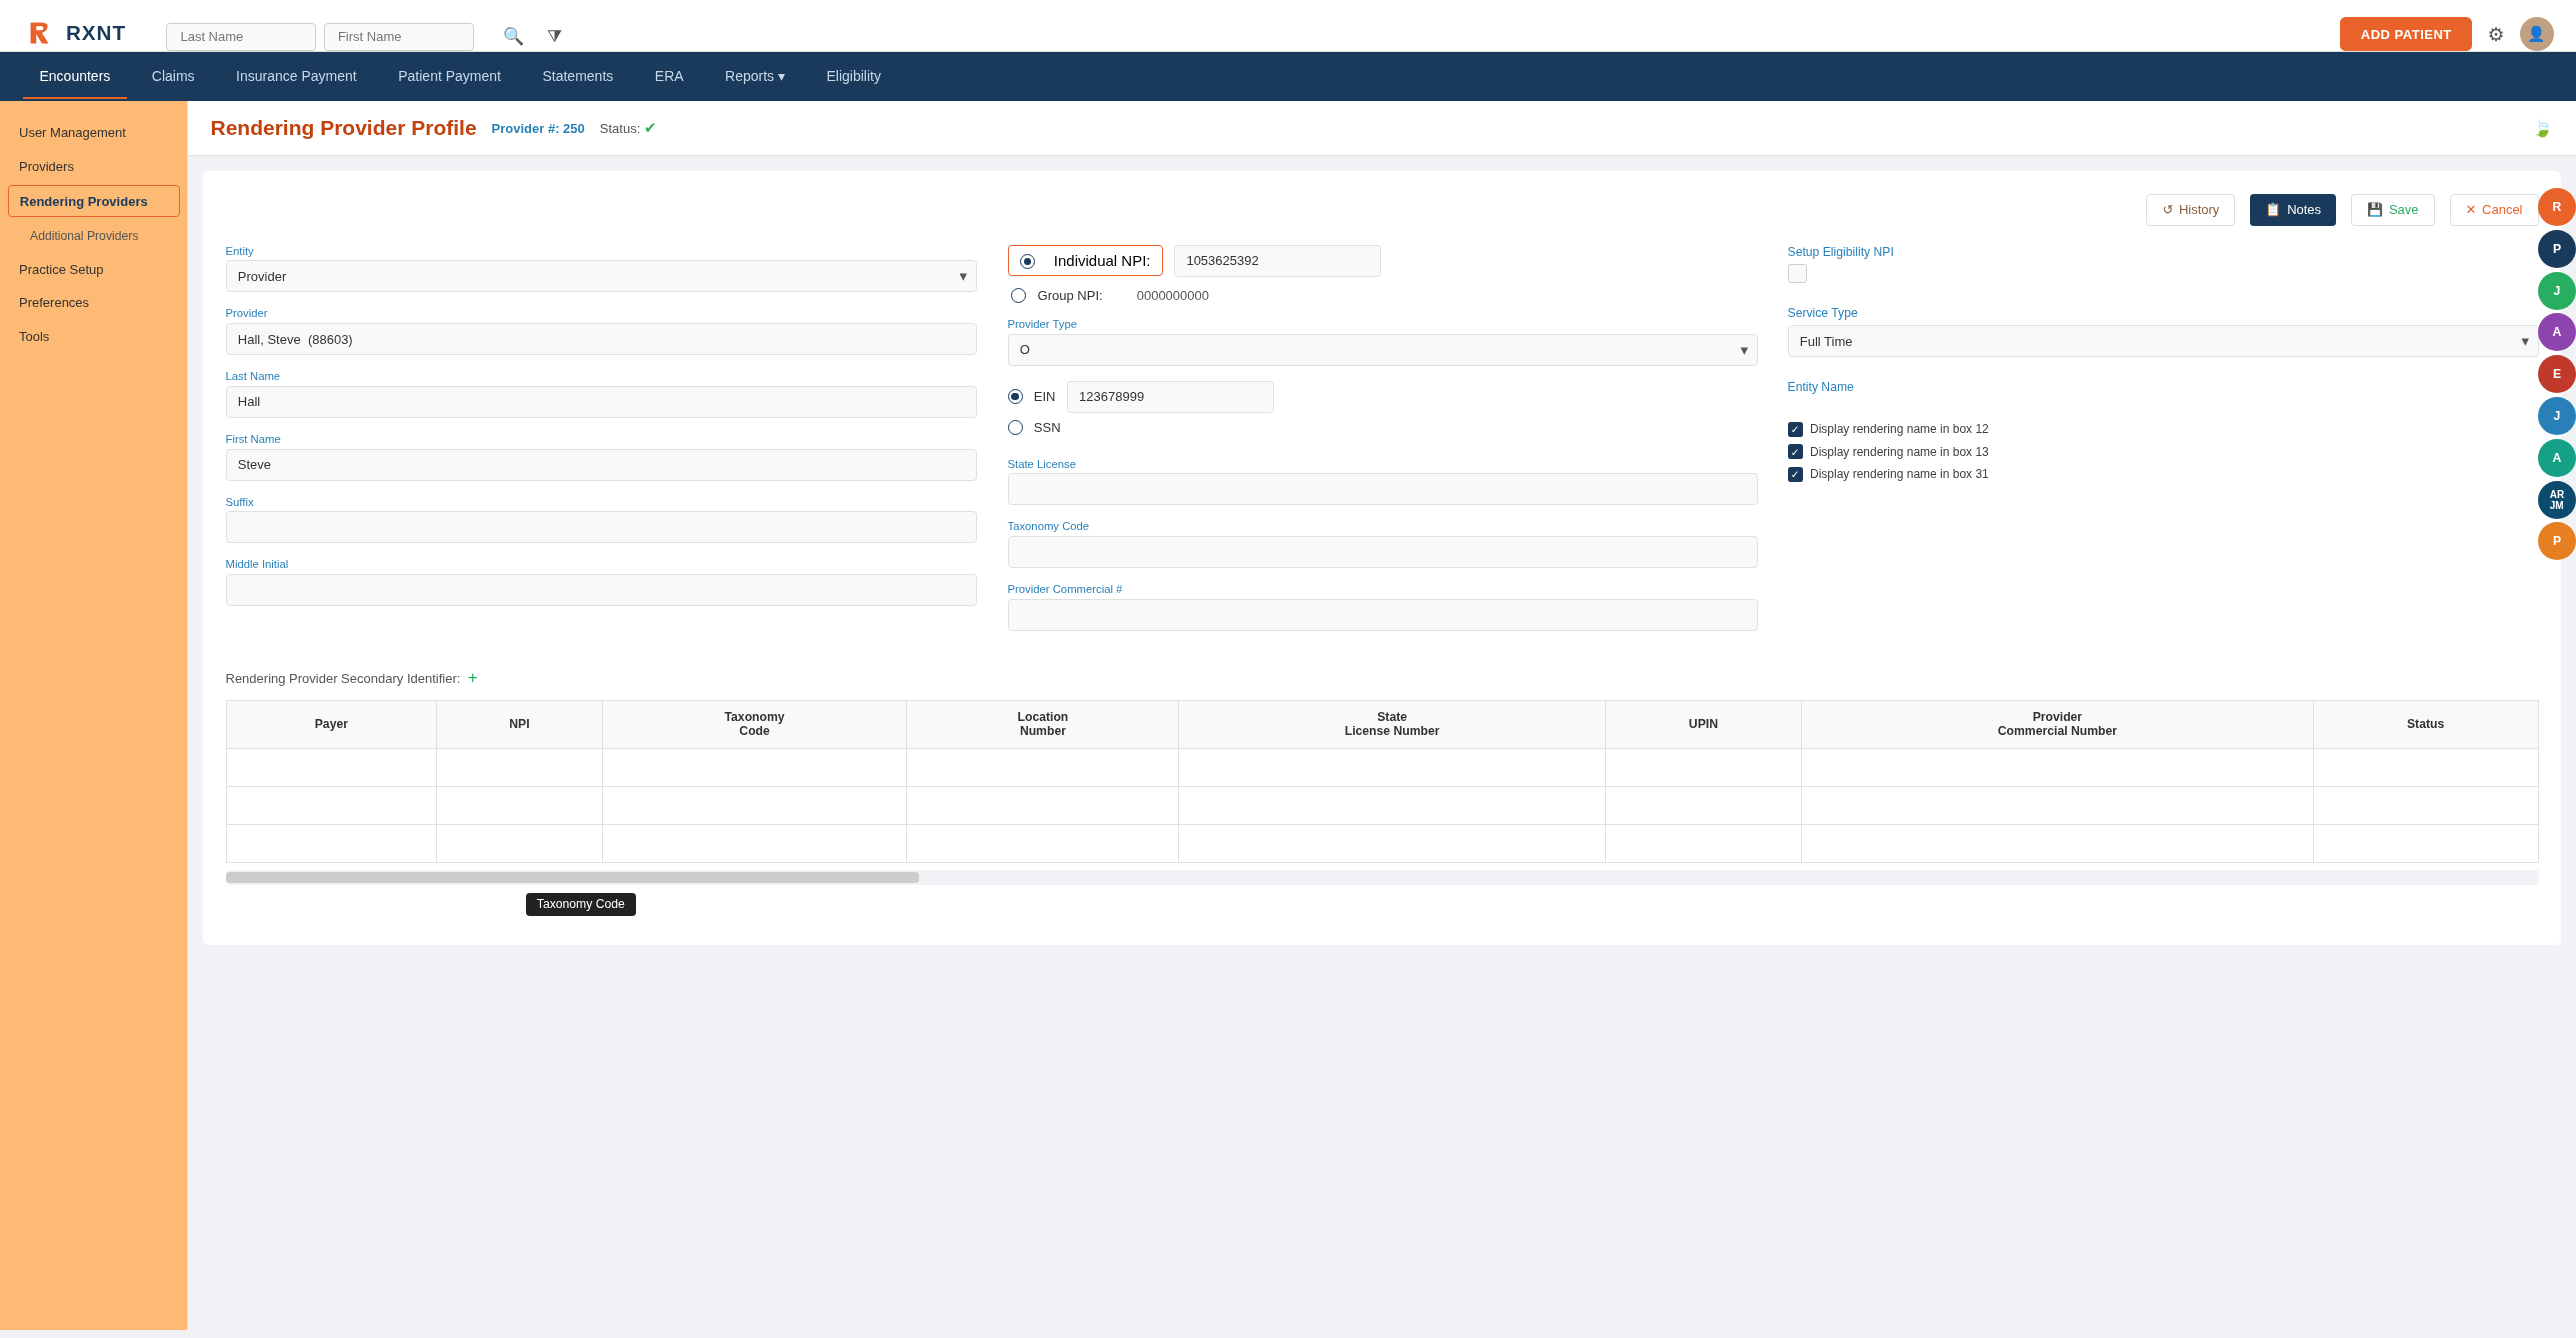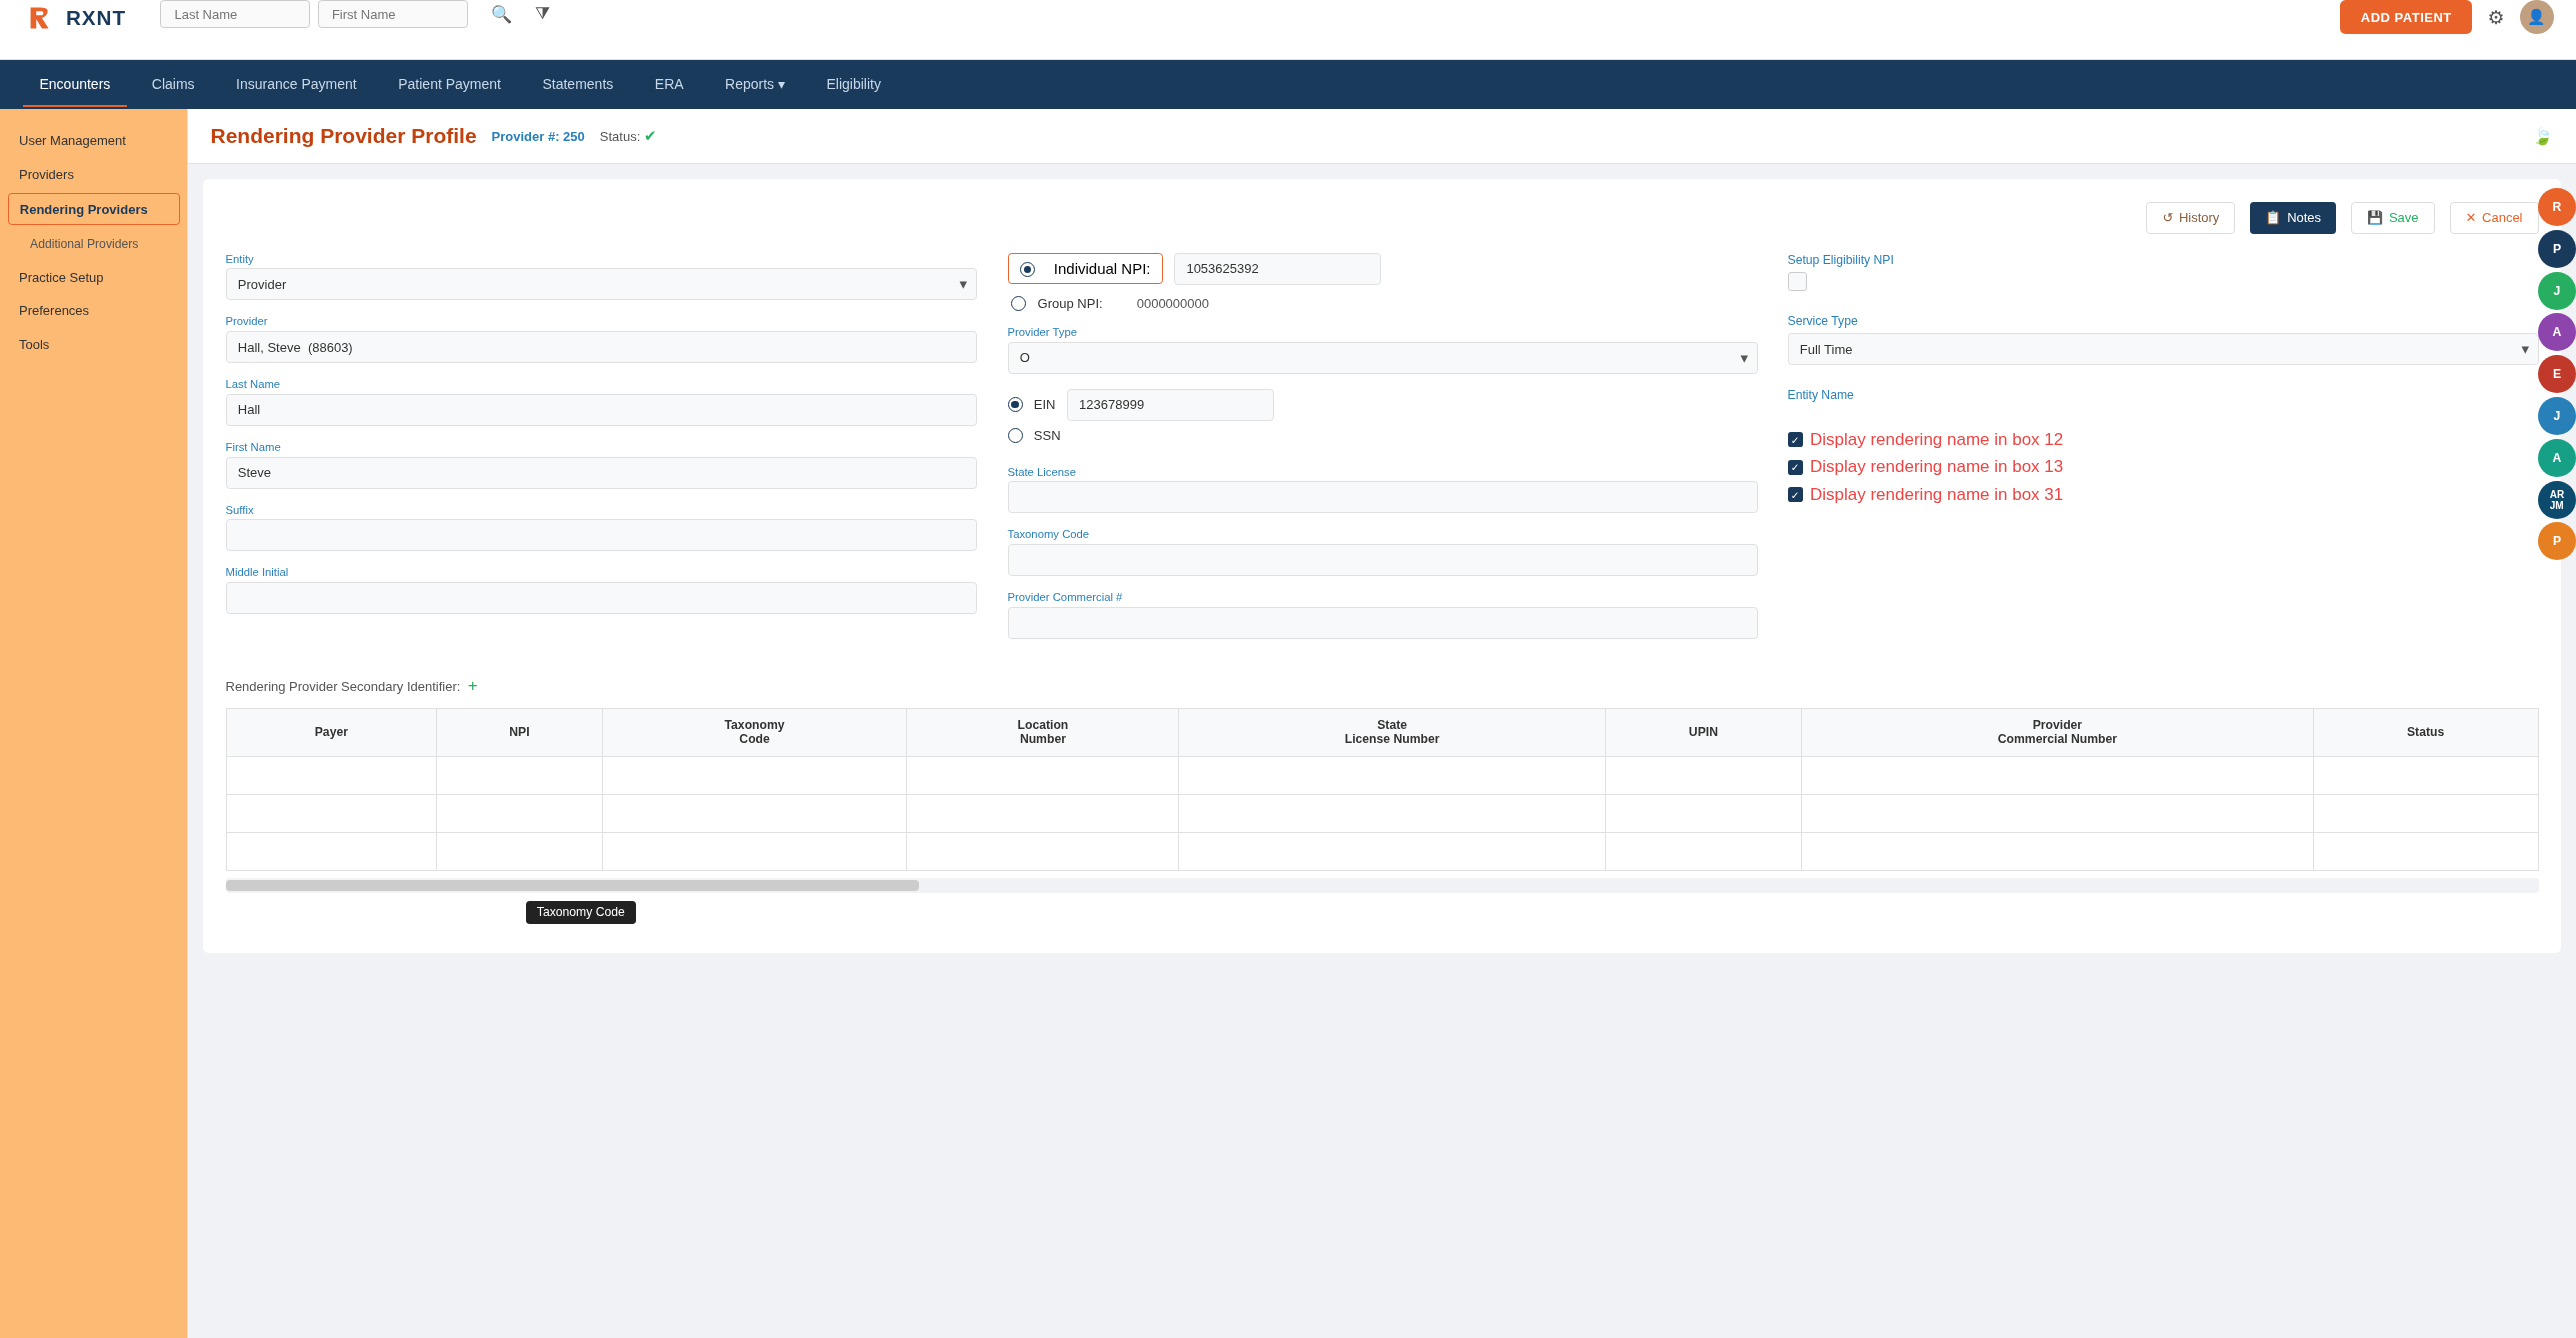--- a/index.html
+++ b/index.html
@@ -2,25 +2,25 @@
 <html style="font-size:15px"><head>
   <meta charset="utf-8">
   <style>
     * { box-sizing: border-box; margin: 0; padding: 0; font-family: 'Segoe UI', Arial, sans-serif; }
     body { background: #f0f2f5; min-height: 100vh; }
 
     
     .header {
       background: #fff;
       display: flex;
-      align-items: flex-start;
+      align-items: flex-end;
       padding: 0 22.5px;
-      height: 60px;
+      height: 52px;
       border-bottom: 0.9px solid #e0e0e0;
-      gap: 12px;
+      gap: 18px;
     }
     .logo {
       display: flex;
       align-items: center;
       gap: 7.5px;
       margin-right: 22.5px;
     }
     .logo-icon {
       width: 36px;
       height: 36px;
@@ -369,22 +369,22 @@
       background: #1a3a5c;
       border-radius: 2.8px;
       display: flex;
       align-items: center;
       justify-content: center;
       color: #fff;
       font-size: 10.3px;
       flex-shrink: 0;
     }
     .checkbox-label {
-      font-size: 17px;
-      color: #ef4444;
+      font-size: 12px;
+      color: #404040;
     }
 
     
     .ein-row {
       display: flex;
       align-items: center;
       gap: 11.3px;
       margin-bottom: 7.5px;
     }
     .ein-label {

